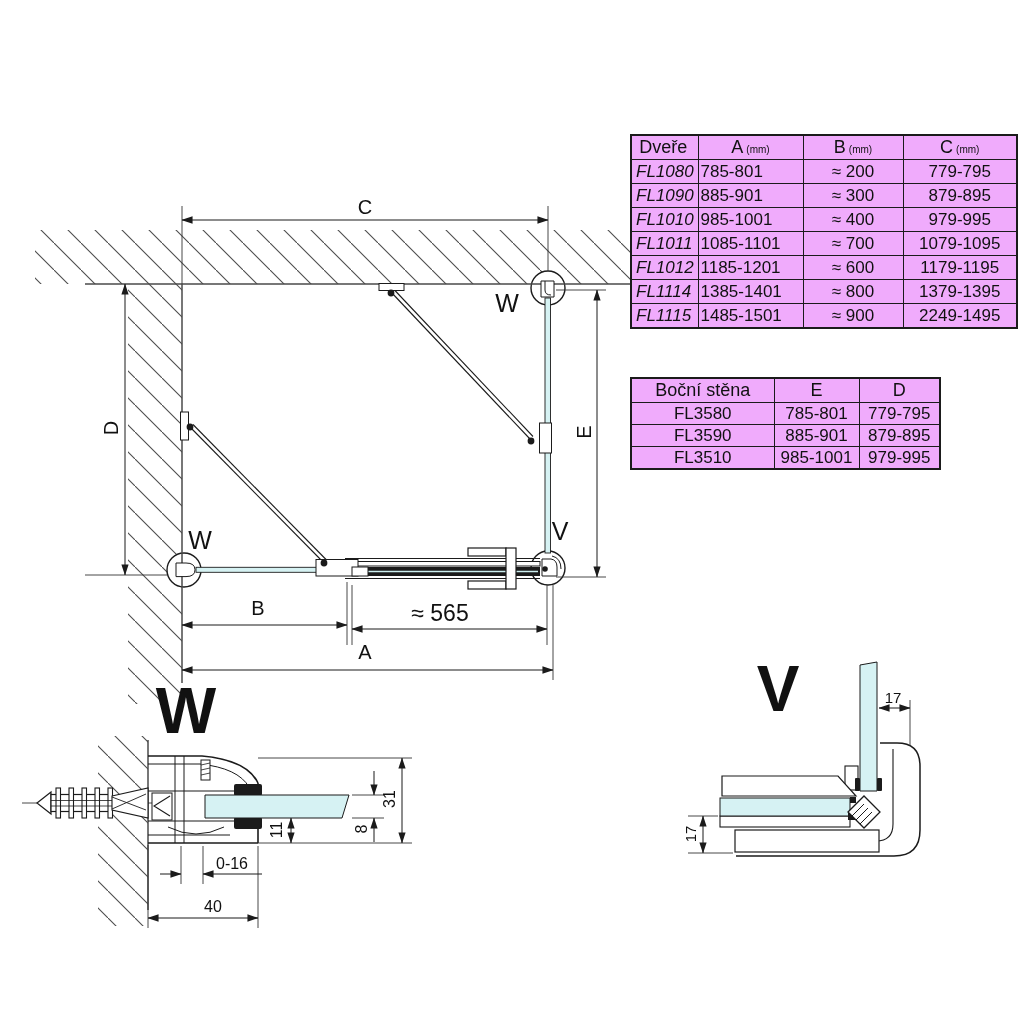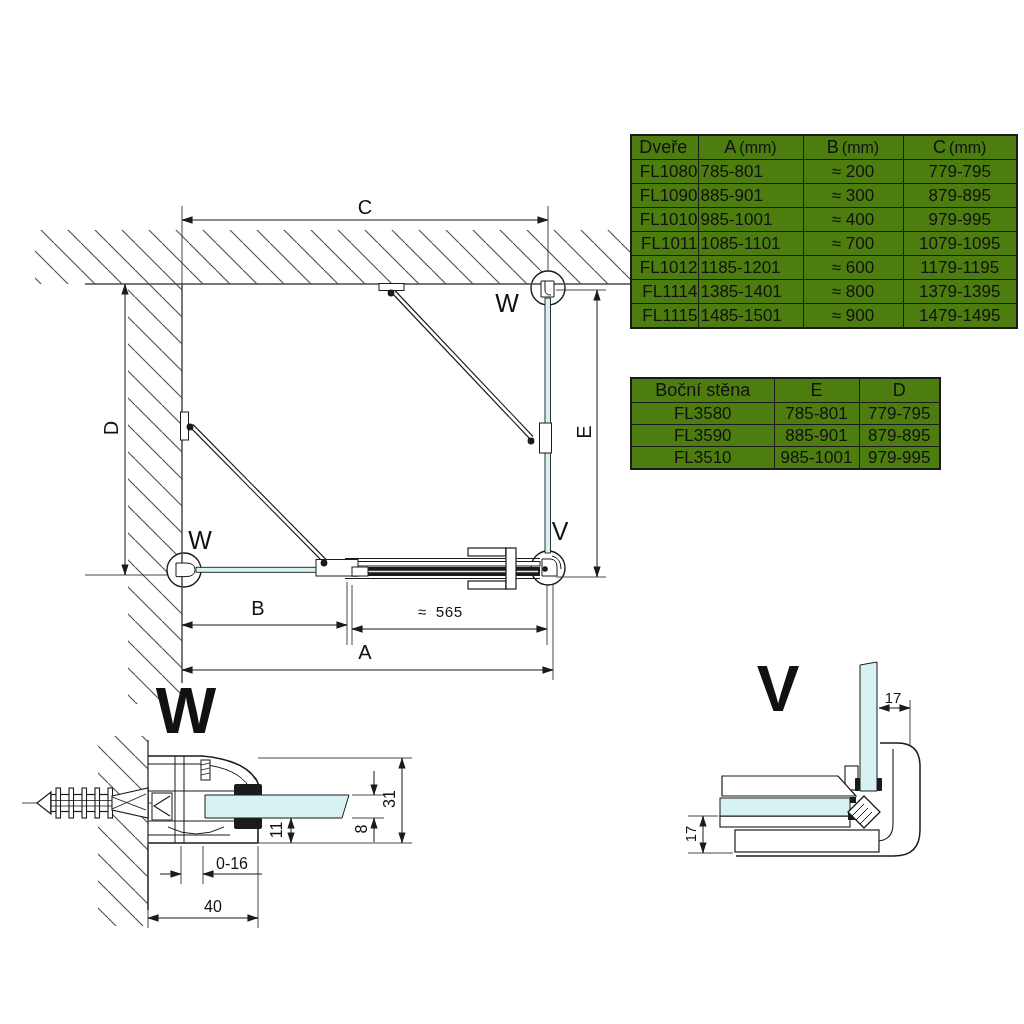--- a/index.html
+++ b/index.html
@@ -2,32 +2,32 @@
 <html><head>
 <meta charset="utf-8">
 <style>
   html,body{margin:0;padding:0;background:#fff;}
   #canvas{position:relative;width:1024px;height:1024px;background:#fff;overflow:hidden;
           font-family:"Liberation Sans",sans-serif;color:#111;}
   svg{position:absolute;left:0;top:0;}
   .lbl{position:absolute;font-size:20px;color:#111;white-space:nowrap;
        transform:translate(-50%,-50%);line-height:1;}
   .rot{transform:translate(-50%,-50%) rotate(-90deg);}
-  .f17{font-size:15px;font-family:Liberation Mono, monospace;} .f16{font-size:16px;} .f15{font-size:15px;}
+  .f17{font-size:23px;} .f16{font-size:16px;} .f15{font-size:15px;}
   .circ{font-size:25px;}
   .big{font-size:64px;font-weight:bold;letter-spacing:-2px;}
-  table{border-collapse:collapse;table-layout:fixed;position:absolute;background:#4d7c0f;}
+  table{border-collapse:collapse;table-layout:fixed;position:absolute;background:#f0abfc;}
   #doors-table{left:630px;top:134px;width:386px;}
   #side-table{left:630px;top:377px;width:309px;}
   th,td{border:1.5px solid #1b1b1b;font-size:17px;font-weight:normal;
         height:23px;padding:0;text-align:center;overflow:hidden;white-space:nowrap;}
   table{border:2px solid #1b1b1b;}
   th{font-size:18px;}
-  .sub{font-size:16px;margin-left:3px;}
-  #doors-table td:nth-child(1){text-align:right;padding-left:4px;}
+  .sub{font-size:10px;margin-left:3px;}
+  #doors-table td:nth-child(1){text-align:left;padding-left:4px;font-style:italic;}
   #doors-table td:nth-child(2){text-align:left;padding-left:2px;}
   #side-table td{height:21px;}
 </style>
 </head>
 <body>
 
 <div id="canvas">
 
   <svg width="1024" height="1024" viewBox="0 0 1024 1024">
     <defs>
@@ -284,21 +284,21 @@
         <tr>
           <td>FL1114</td>
           <td>1385-1401</td>
           <td>≈ 800</td>
           <td>1379-1395</td>
         </tr>
         <tr>
           <td>FL1115</td>
           <td>1485-1501</td>
           <td>≈ 900</td>
-          <td>1479-1495</td>
+          <td>2249-1495</td>
         </tr>
       </tbody>
   </table>
 
   <table id="side-table">
     <colgroup>
         <col style="width:143px">
         <col style="width:85px">
         <col style="width:81px">
       </colgroup>

